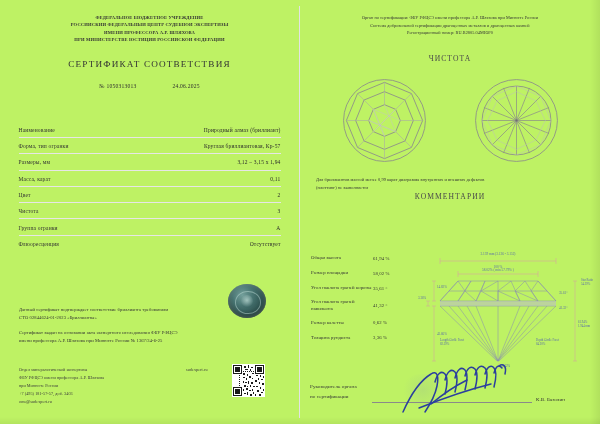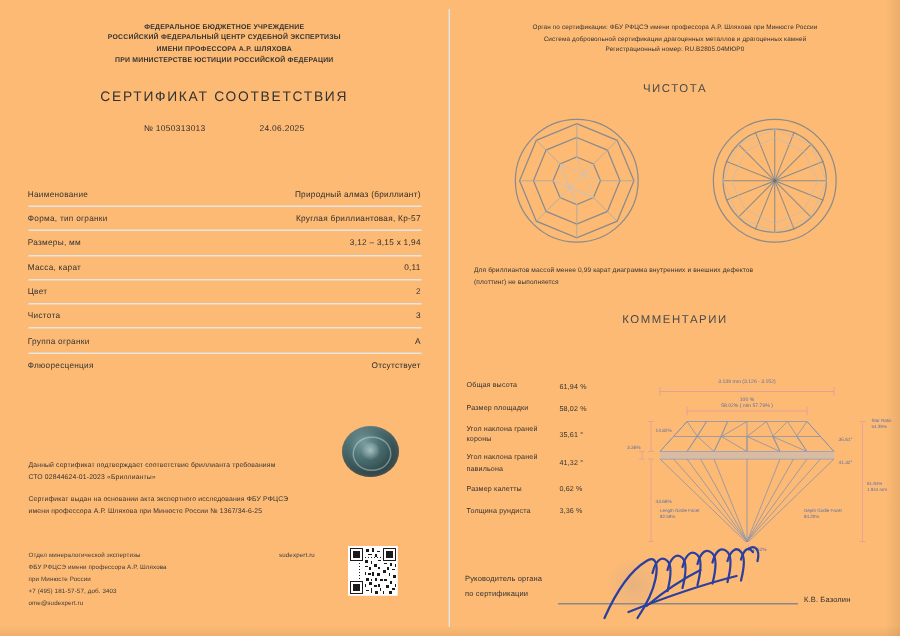--- a/index.html
+++ b/index.html
@@ -6,21 +6,22 @@
   body{
     width:600px;height:424px;
     background:#ffffff;
     font-family:"Liberation Sans", sans-serif;
     color:#3a3a3a;
     overflow:hidden;
     position:relative;
   }
   .page{
     position:absolute;inset:0;
-    background:#fdba74;
+    background:#bef264;
+    font-family:Liberation Serif, serif;
   }
   
   .scan-edge-right{position:absolute;top:0;right:0;width:10px;height:100%;background:linear-gradient(90deg,rgba(0,0,0,0.0),rgba(0,0,0,0.07));}
   .scan-edge-bottom{position:absolute;left:0;bottom:0;height:7px;width:100%;background:linear-gradient(180deg,rgba(0,0,0,0.0),rgba(0,0,0,0.06));}
   .divider-v{position:absolute;left:299px;top:6px;width:1px;height:412px;background:#e2e2e2;}
   .col{position:absolute;}
   .left{left:0;top:0;width:299px;height:424px;}
   .right{left:300px;top:0;width:300px;height:424px;}
 
   .org-header{
@@ -120,21 +121,21 @@
   }
   .clarity-title{margin-top:17px;}
   .plots{
     display:flex;justify-content:center;gap:39px;margin-top:11px;
   }
   .plot{width:93px;height:93px;}
   .clarity-note{
     margin:9px 16px 0 16px;
     font-size:4.4px;line-height:1.85;color:#333;letter-spacing:.08px;
   }
-  .comments-title{margin-top:16px;}
+  .comments-title{}
   .proportions-title{margin-top:23px;}
 
   .prop-area{position:absolute;left:0;top:253px;width:300px;height:118px;}
   .prop-list{position:absolute;left:11px;top:0;width:105px;font-size:4.75px;color:#333;}
   .prop-row{display:flex;align-items:center;margin-bottom:5.0px;min-height:10px;}
   .prop-row .lab{width:62px;line-height:1.52;letter-spacing:.1px;}
   .prop-row .v{flex:1;letter-spacing:.1px;}
   .diagram{position:absolute;left:118px;top:-4px;width:182px;height:122px;}
 
   .sign-area{position:absolute;left:0;top:376px;width:300px;height:48px;}

